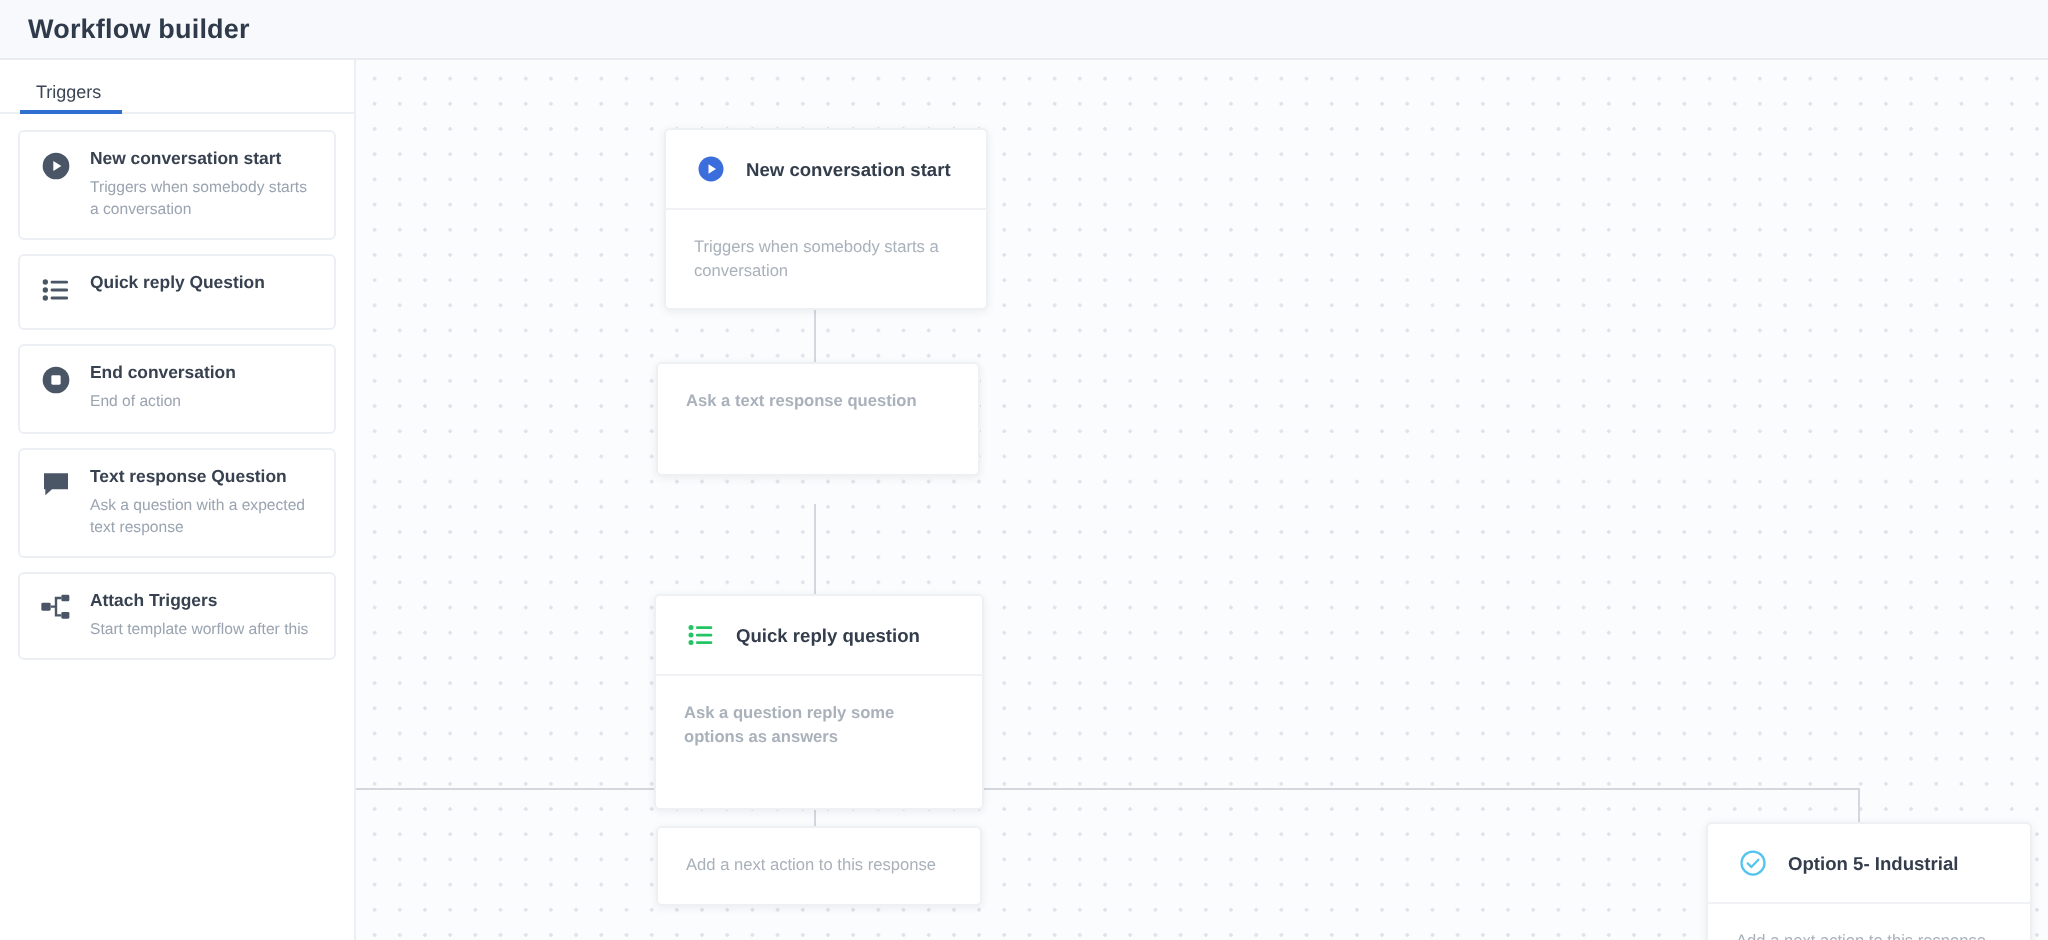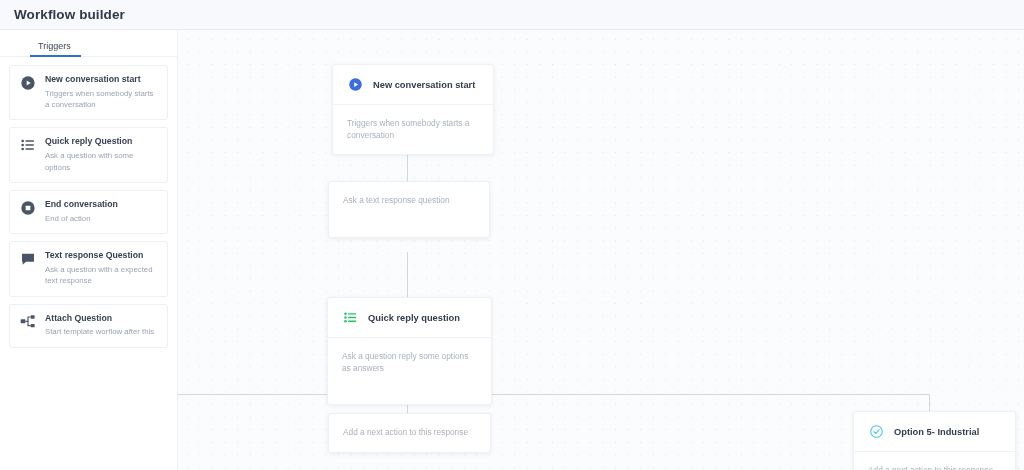--- a/index.html
+++ b/index.html
@@ -40,21 +40,20 @@
     border-bottom: 1px solid #eceff3;
     display: flex; align-items: flex-end;
     padding-left: 10px;
   }
   .tab {
     font-size: 9px;
     color: #3b4654;
     padding: 0 10px 5px 8px;
     position: relative;
     cursor: pointer;
-    margin-left: 20px;
   }
   .tab.active::after {
     content: "";
     position: absolute; left: 0; right: 0; bottom: -1px;
     height: 2.5px; background: #2f6fd0;
   }
 
   .palette { padding: 8px 9px 0 9px; }
   .pal-card {
     background: #ffffff;
@@ -112,21 +111,21 @@
     padding: 11px 12px 11px 14px;
     border-bottom: 1px solid #f0f2f5;
   }
   .node-ico { flex: 0 0 auto; width: 17px; height: 17px; display: flex; align-items: center; justify-content: center; }
   .node-title { font-size: 9.3px; font-weight: bold; color: #333d4b; }
   .node-body {
     padding: 13px 13px 13px 14px;
     font-size: 8.3px; color: #a9b1bb;
     line-height: 1.4;
   }
-  .node-tall .node-body { padding-bottom: 30px; }
+  .node-tall .node-body { padding-bottom: 30px; font-weight: bold; }
 </style>
 </head>
 <body>
 
 <div id="app">
 
   <div class="topbar">
     <div class="topbar-title">Workflow builder</div>
   </div>
 
@@ -157,21 +156,20 @@
             <circle cx="4" cy="6" r="2" fill="#4a5666"></circle>
               <rect x="8" y="5" width="13" height="2.2" rx="1" fill="#4a5666"></rect>
             <circle cx="4" cy="12" r="2" fill="#4a5666"></circle>
               <rect x="8" y="10.9" width="13" height="2.2" rx="1" fill="#4a5666"></rect>
             <circle cx="4" cy="18" r="2" fill="#4a5666"></circle>
               <rect x="8" y="16.9" width="13" height="2.2" rx="1" fill="#4a5666"></rect>
           </svg>
         </span>
         <div class="pal-body">
           <div class="pal-title">Quick reply Question</div>
-          <div class="pal-sub">Ask a question with some options</div>
         </div>
       </div>
 
       <div class="pal-card">
         <span class="pal-ico">
           <svg width="16" height="16" viewBox="0 0 24 24">
               <circle cx="12" cy="12" r="10" fill="#4a5666"></circle>
               <rect x="8.5" y="8.5" width="7" height="7" rx="1" fill="#ffffff"></rect>
             </svg>
         </span>
@@ -196,21 +194,21 @@
       <div class="pal-card">
         <span class="pal-ico">
           <svg width="16" height="16" viewBox="0 0 24 24" stroke="#4a5666" stroke-width="1.8" fill="#4a5666">
             <rect x="1" y="8" width="7" height="6" rx="1" stroke="none"></rect>
             <rect x="16" y="2" width="6" height="5" rx="1" stroke="none"></rect>
             <rect x="16" y="15" width="6" height="5" rx="1" stroke="none"></rect>
             <path d="M8 11h4V4.5h4M12 11v6.5h4" fill="none"></path>
           </svg>
         </span>
         <div class="pal-body">
-          <div class="pal-title">Attach Question</div>
+          <div class="pal-title">Attach Triggers</div>
           <div class="pal-sub">Start template worflow after this</div>
         </div>
       </div>
 
     </div>
   </div>
 
   <div class="canvas">
 
     <div class="conn conn-v" style="left:229px; top:105px;  height:70px;"></div>

